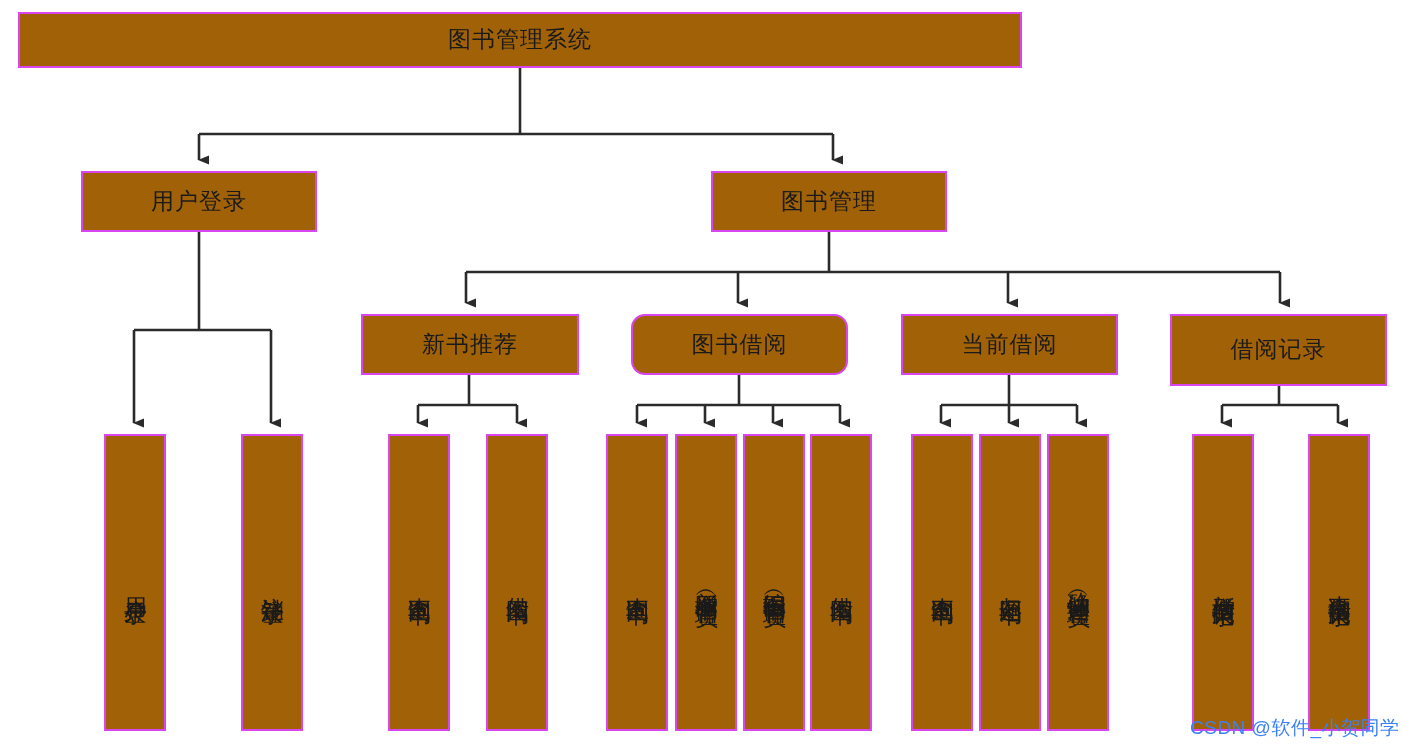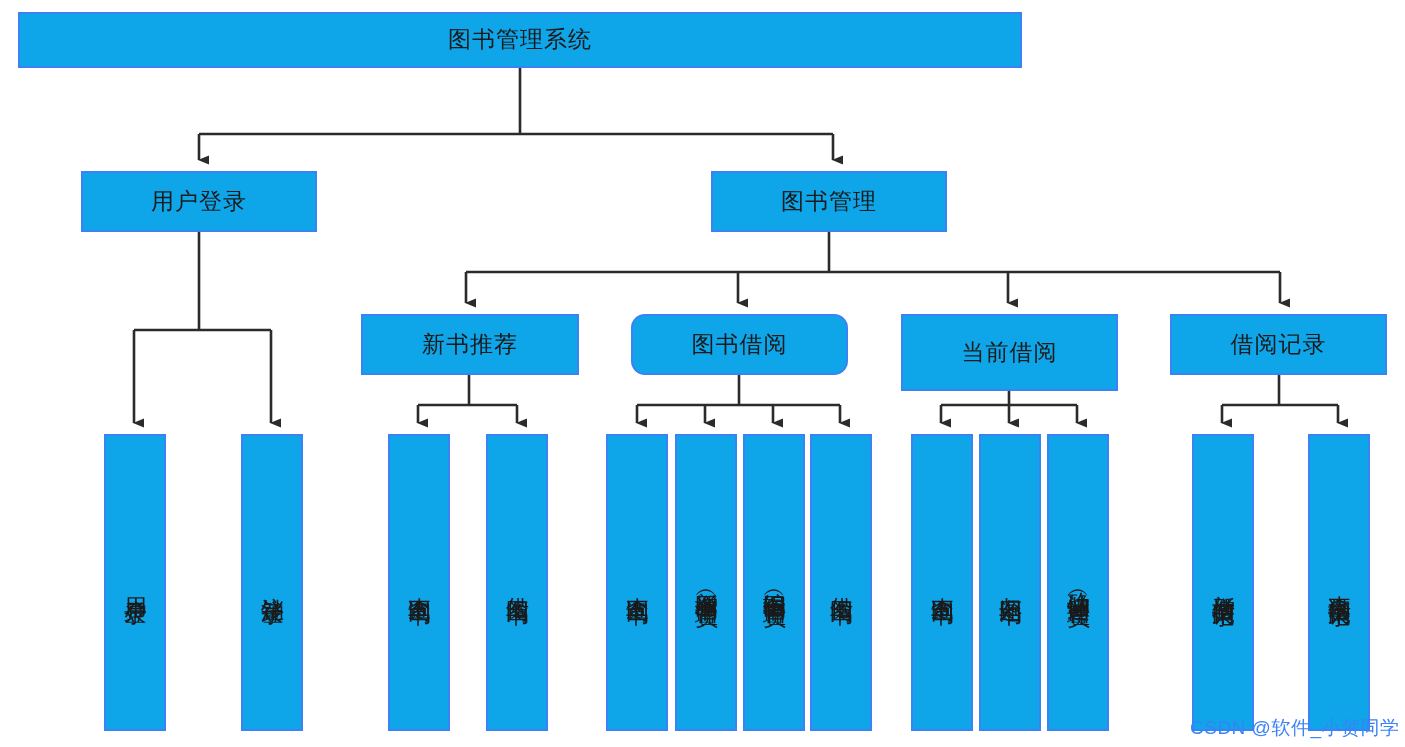--- a/index.html
+++ b/index.html
@@ -21,22 +21,22 @@
     position: absolute;
     left: 0;
     top: 0;
     width: 1405px;
     height: 747px;
     pointer-events: none;
   }
   .node {
     position: absolute;
     box-sizing: border-box;
-    background: #0ea5e9;
-    border: 2px solid #3b82f6;
+    background: #a16207;
+    border: 2px solid #d946ef;
     display: flex;
     align-items: center;
     justify-content: center;
     color: #1a1a1a;
   }
   .node-h {
     font-size: 23px;
     line-height: 1.1;
     letter-spacing: 1px;
     white-space: nowrap;
@@ -132,24 +132,24 @@
   <div class="node node-h" style="left:711px; top:171px; width:236px; height:61px;">
     <span>图书管理</span>
   </div>
 
   <div class="node node-h" style="left:361px; top:314px; width:218px; height:61px;">
     <span>新书推荐</span>
   </div>
   <div class="node node-h" style="left:631px; top:314px; width:217px; height:61px;border-radius:14px;">
     <span>图书借阅</span>
   </div>
-  <div class="node node-h" style="left:901px; top:314px; width:217px; height:77px;">
+  <div class="node node-h" style="left:901px; top:314px; width:217px; height:61px;">
     <span>当前借阅</span>
   </div>
-  <div class="node node-h" style="left:1170px; top:314px; width:217px; height:61px;">
+  <div class="node node-h" style="left:1170px; top:314px; width:217px; height:72px;">
     <span>借阅记录</span>
   </div>
 
   <div class="node node-v" style="left:104px; top:434px; width:62px; height:297px;">
     <span class="vtext">用户登录</span>
   </div>
   <div class="node node-v" style="left:241px; top:434px; width:62px; height:297px;">
     <span class="vtext">注销登录</span>
   </div>
 

